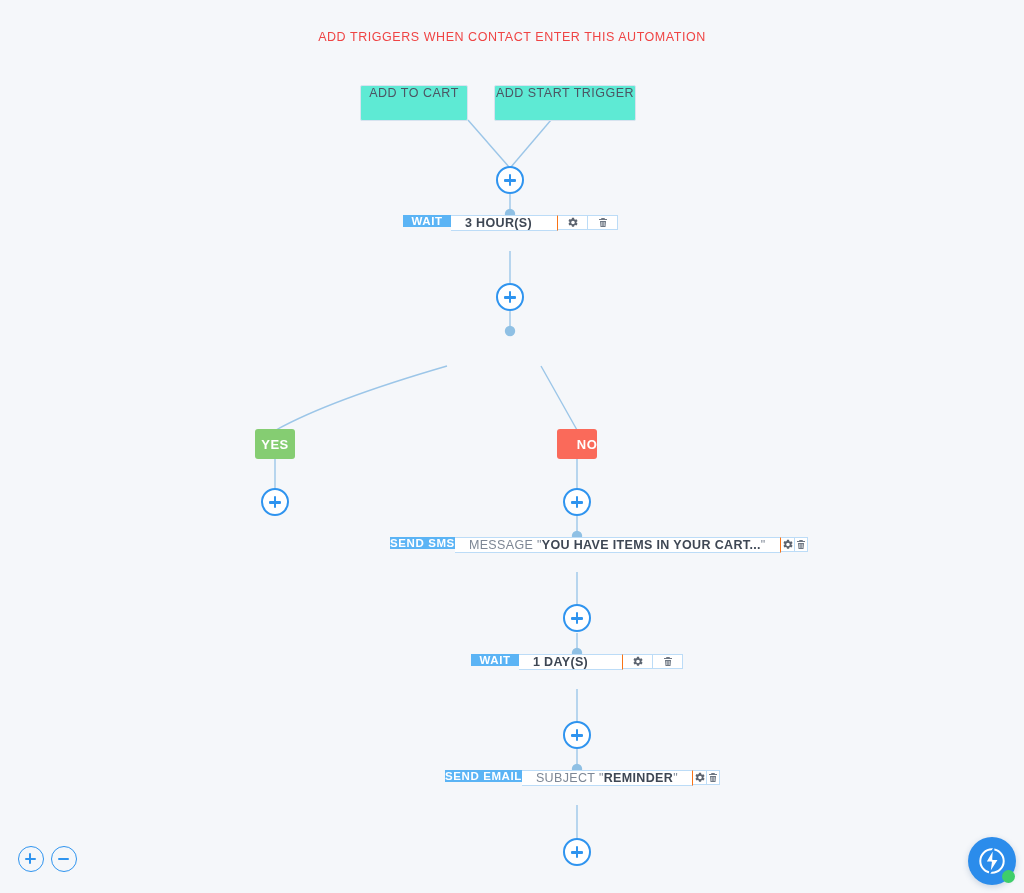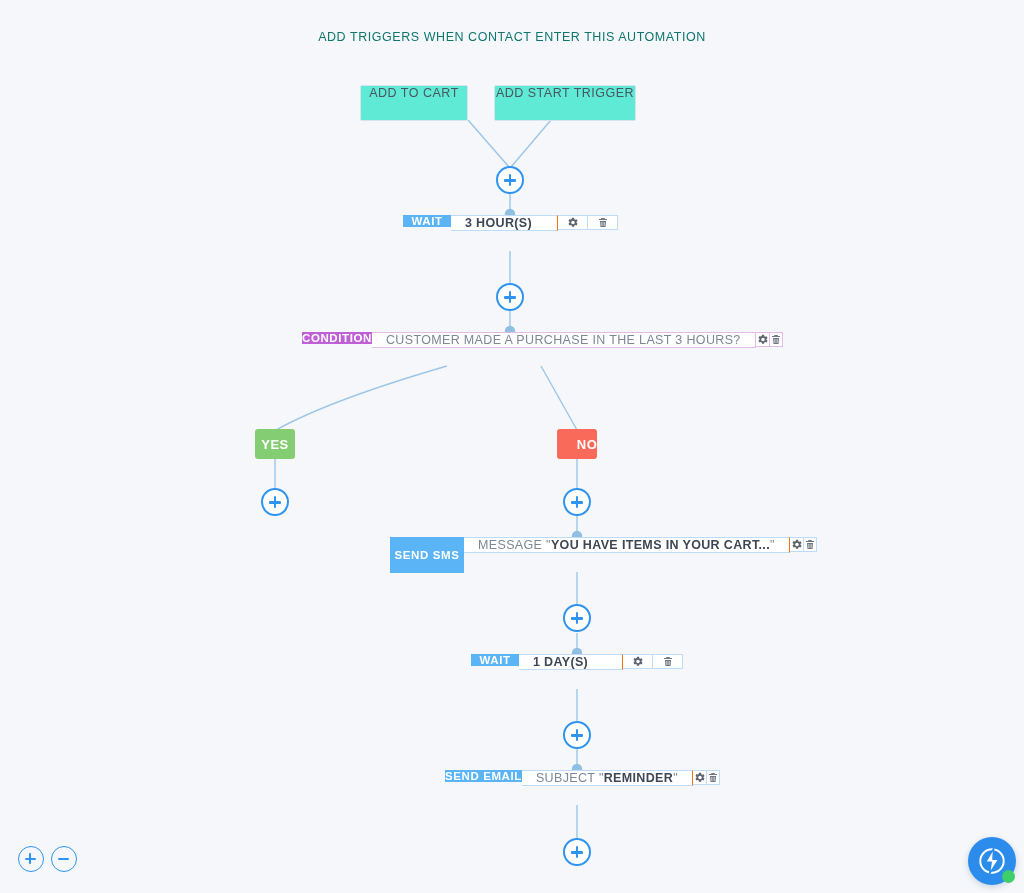--- a/index.html
+++ b/index.html
@@ -34,21 +34,21 @@
 
   
   .header-label {
     position: absolute;
     left: 0;
     top: 30px;
     width: 1024px;
     text-align: center;
     font-size: 12.5px;
     letter-spacing: 0.55px;
-    color: #0f766e;
+    color: #ef4444;
     text-transform: uppercase;
     white-space: nowrap;
   }
 
   
   .trigger-box {
     position: absolute;
     height: 36px;
     background: #5eead4;
     border: 1px solid #d7e3ef;
@@ -307,50 +307,34 @@
     </div>
     <div class="node-btn">
       <svg class="trash-ico" width="12" height="13" viewBox="0 0 24 24" fill="#6d7682">
         <path d="M9 3h6l1 2h4v2H4V5h4l1-2zm-3 6h12l-1 12H7L6 9zm3 2v8h1.6v-8H9zm4.4 0v8H15v-8h-1.6z"></path>
       </svg>
     </div>
   </div>
 
   <div class="plus-btn" style="left:496px; top:283px;"></div>
 
-  <div class="node purple" style="left:302px; top:332px; width:416px;">
-    <div class="node-tag" style="width:79px; padding:0;">CONDITION</div>
-    <div class="node-body">
-      <span>CUSTOMER MADE A PURCHASE IN THE LAST 3 HOURS?</span>
-    </div>
-    <div class="node-btn">
-      <svg class="gear-ico" width="13" height="13" viewBox="0 0 24 24" fill="#5c6470">
-        <path d="M19.4 13a7.8 7.8 0 0 0 0-2l2-1.6-2-3.4-2.4 1a7.7 7.7 0 0 0-1.7-1L14.9 3h-3.9l-.4 2.6c-.6.25-1.2.58-1.7 1l-2.4-1-2 3.4 2 1.6a7.8 7.8 0 0 0 0 2l-2 1.6 2 3.4 2.4-1c.5.42 1.1.75 1.7 1l.4 2.4h3.9l.4-2.4c.6-.25 1.2-.58 1.7-1l2.4 1 2-3.4-2-1.6zM12.9 15.3a3.3 3.3 0 1 1 0-6.6 3.3 3.3 0 0 1 0 6.6z"></path>
-      </svg>
-    </div>
-    <div class="node-btn">
-      <svg class="trash-ico" width="12" height="13" viewBox="0 0 24 24" fill="#6d7682">
-        <path d="M9 3h6l1 2h4v2H4V5h4l1-2zm-3 6h12l-1 12H7L6 9zm3 2v8h1.6v-8H9zm4.4 0v8H15v-8h-1.6z"></path>
-      </svg>
-    </div>
-  </div>
 
   <div class="branch-badge yes" style="left:255px; top:429px;">
     <span>YES</span>
   </div>
   <div class="branch-badge no" style="left:557px; top:429px;">
     <span>NO</span>
   </div>
 
   <div class="plus-btn" style="left:261px; top:488px;"></div>
 
   <div class="plus-btn" style="left:563px; top:488px;"></div>
 
   <div class="node blue" style="left:390px; top:537px; width:374px;">
-    <div class="node-tag" style="width:74px; padding:12px;">SEND SMS</div>
+    <div class="node-tag" style="width:74px; padding:0;">SEND SMS</div>
     <div class="node-body">
       <span>MESSAGE "</span>
         <b>YOU HAVE ITEMS IN YOUR CART...</b>
         <span>"</span>
     </div>
     <div class="node-btn">
       <svg class="gear-ico" width="13" height="13" viewBox="0 0 24 24" fill="#5c6470">
         <path d="M19.4 13a7.8 7.8 0 0 0 0-2l2-1.6-2-3.4-2.4 1a7.7 7.7 0 0 0-1.7-1L14.9 3h-3.9l-.4 2.6c-.6.25-1.2.58-1.7 1l-2.4-1-2 3.4 2 1.6a7.8 7.8 0 0 0 0 2l-2 1.6 2 3.4 2.4-1c.5.42 1.1.75 1.7 1l.4 2.4h3.9l.4-2.4c.6-.25 1.2-.58 1.7-1l2.4 1 2-3.4-2-1.6zM12.9 15.3a3.3 3.3 0 1 1 0-6.6 3.3 3.3 0 0 1 0 6.6z"></path>
       </svg>
     </div>

